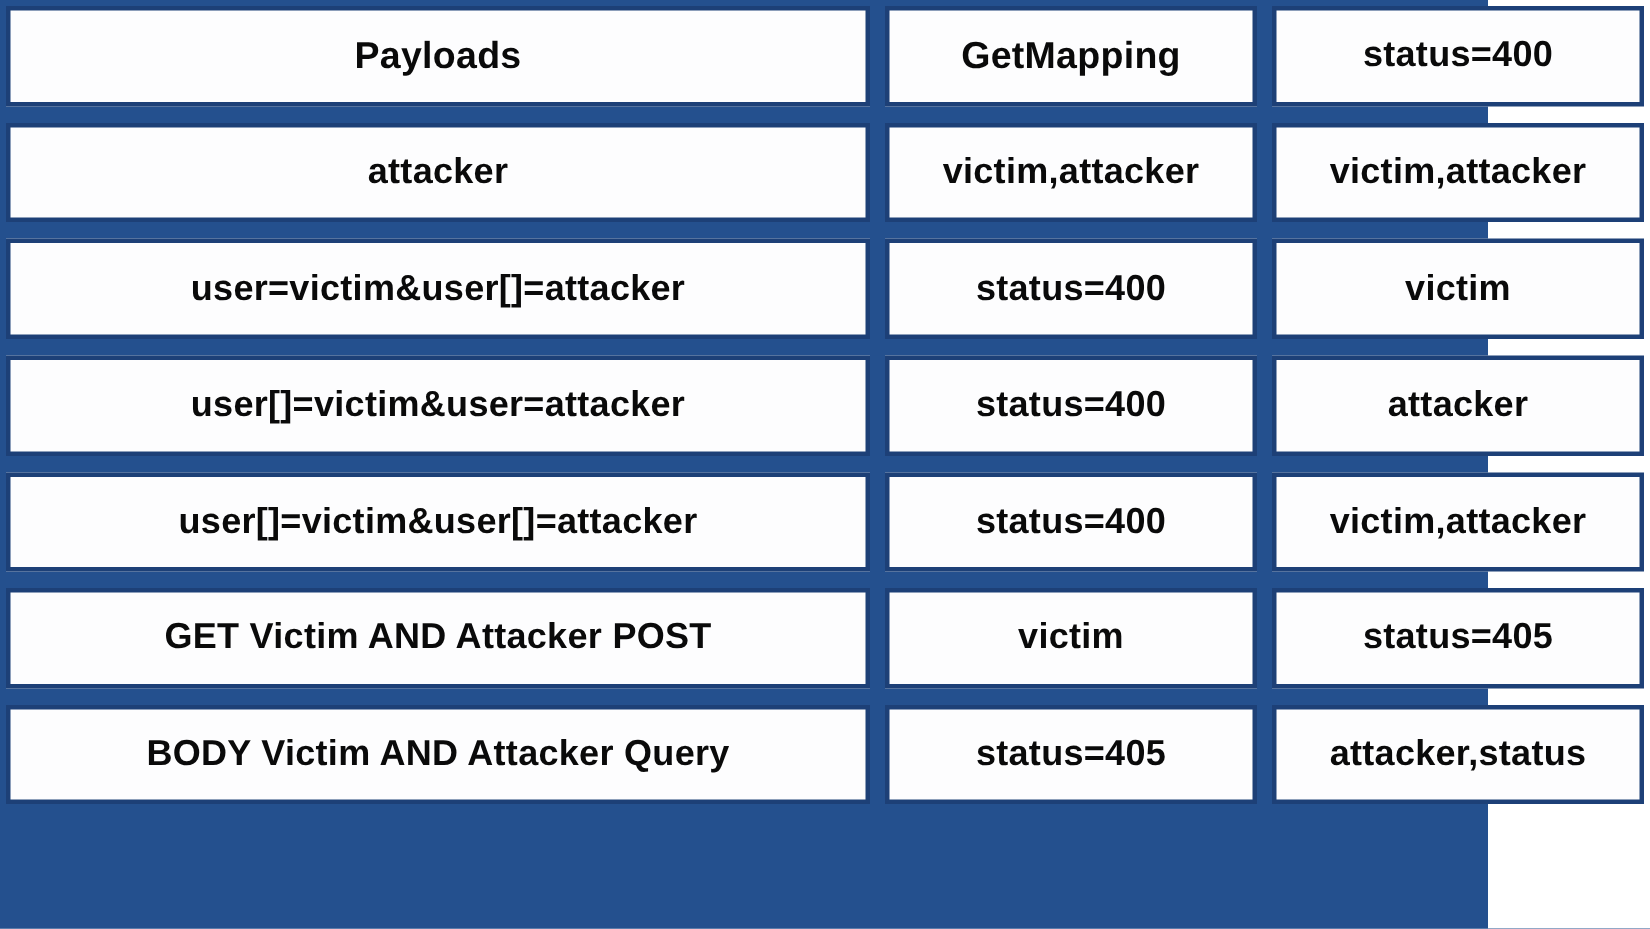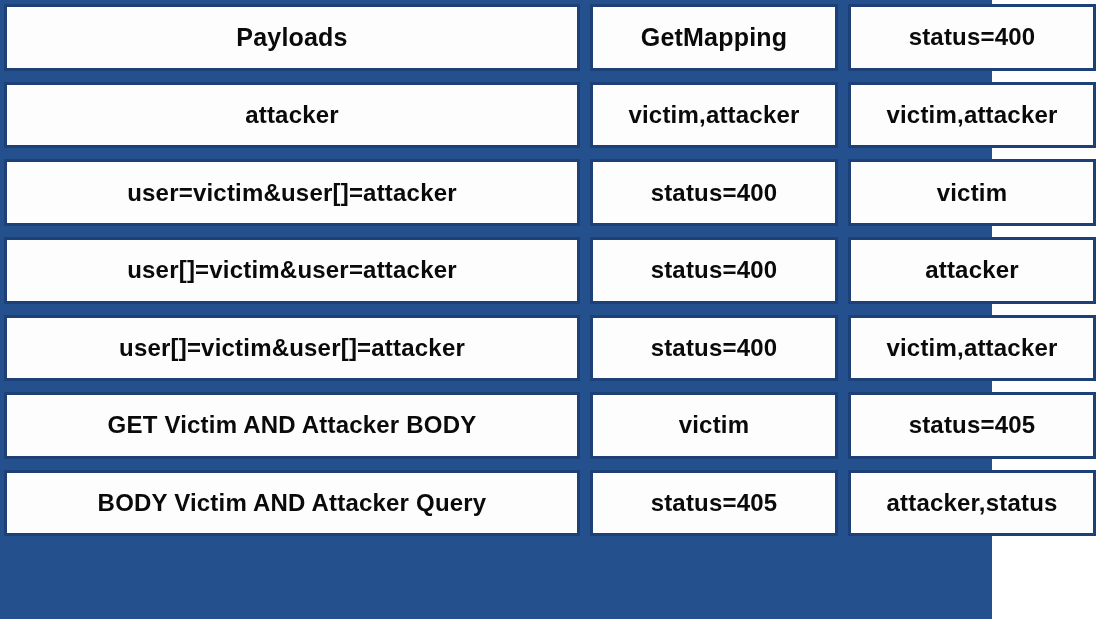--- a/index.html
+++ b/index.html
@@ -52,19 +52,19 @@
     <div class="cell">victim,attacker</div>
     <div class="cell">user=victim&amp;user[]=attacker</div>
     <div class="cell">status=400</div>
     <div class="cell">victim</div>
     <div class="cell">user[]=victim&amp;user=attacker</div>
     <div class="cell">status=400</div>
     <div class="cell">attacker</div>
     <div class="cell">user[]=victim&amp;user[]=attacker</div>
     <div class="cell">status=400</div>
     <div class="cell">victim,attacker</div>
-    <div class="cell">GET Victim AND Attacker BODY</div>
+    <div class="cell">GET Victim AND Attacker POST</div>
     <div class="cell">victim</div>
     <div class="cell">status=405</div>
     <div class="cell">BODY Victim AND Attacker Query</div>
     <div class="cell">status=405</div>
     <div class="cell">attacker,status</div>
   </div>
 
 </body></html>

